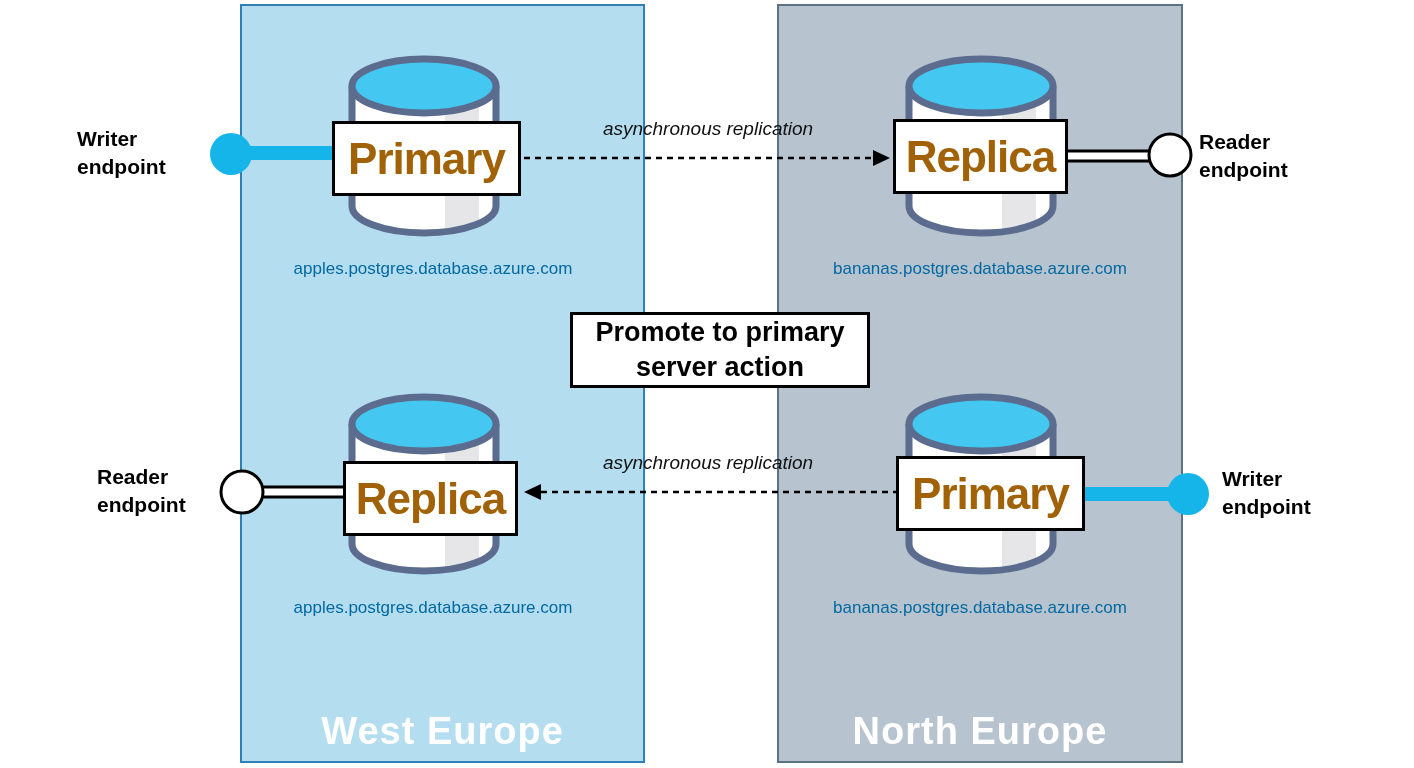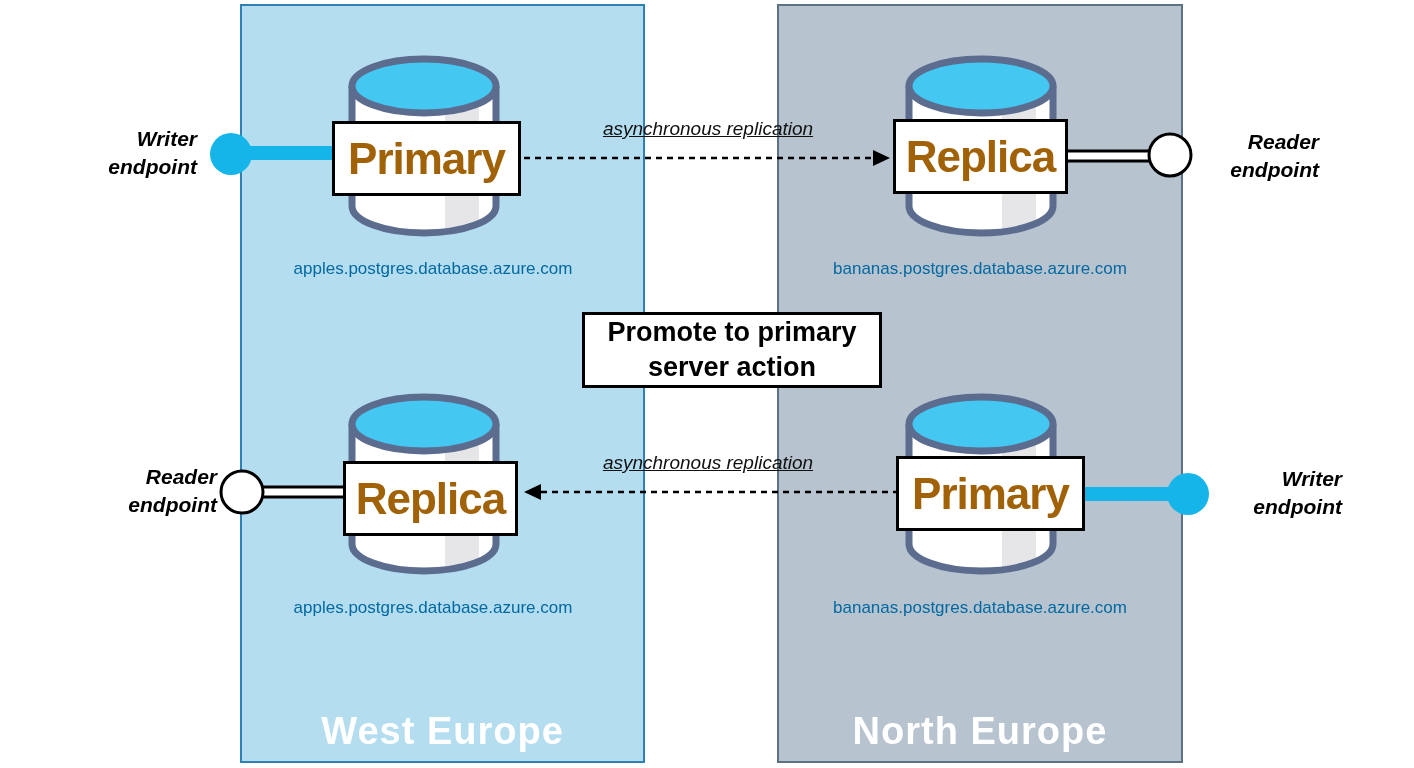--- a/index.html
+++ b/index.html
@@ -20,29 +20,29 @@
     position:absolute; z-index:4; background:#ffffff; border:3px solid #000000;
     display:flex; align-items:center; justify-content:center;
     font-weight:bold; font-size:44px; color:#a16207; letter-spacing:-1px;
     white-space:nowrap;
   }
   .hostname {
     position:absolute; z-index:4; width:320px; text-align:center;
     font-size:17px; color:#0369a1;
   }
   .endpoint-label {
-    position:absolute; z-index:4; width:120px; text-align:right;
-    font-size:21px; font-weight:bold; color:#000000; line-height:1.35;font-style:italic;
+    position:absolute; z-index:4; width:120px; text-align:left;
+    font-size:21px; font-weight:bold; color:#000000; line-height:1.35;
   }
   .repl-label {
     position:absolute; z-index:4; width:300px; text-align:center;
-    font-size:19px; font-style:italic; color:#111111;text-decoration:underline;
+    font-size:19px; font-style:italic; color:#111111;
   }
   .action-box {
-    position:absolute; z-index:5; left:582px; top:312px; width:300px; height:76px;
+    position:absolute; z-index:5; left:570px; top:312px; width:300px; height:76px;
     background:#ffffff; border:3px solid #000000;
     display:flex; align-items:center; justify-content:center; text-align:center;
     font-size:27px; font-weight:bold; color:#000000; line-height:1.3; padding:0 10px;
   }
   #overlay { position:absolute; left:0; top:0; z-index:2; }
 </style>
 </head>
 <body>
 
 <div id="stage">

